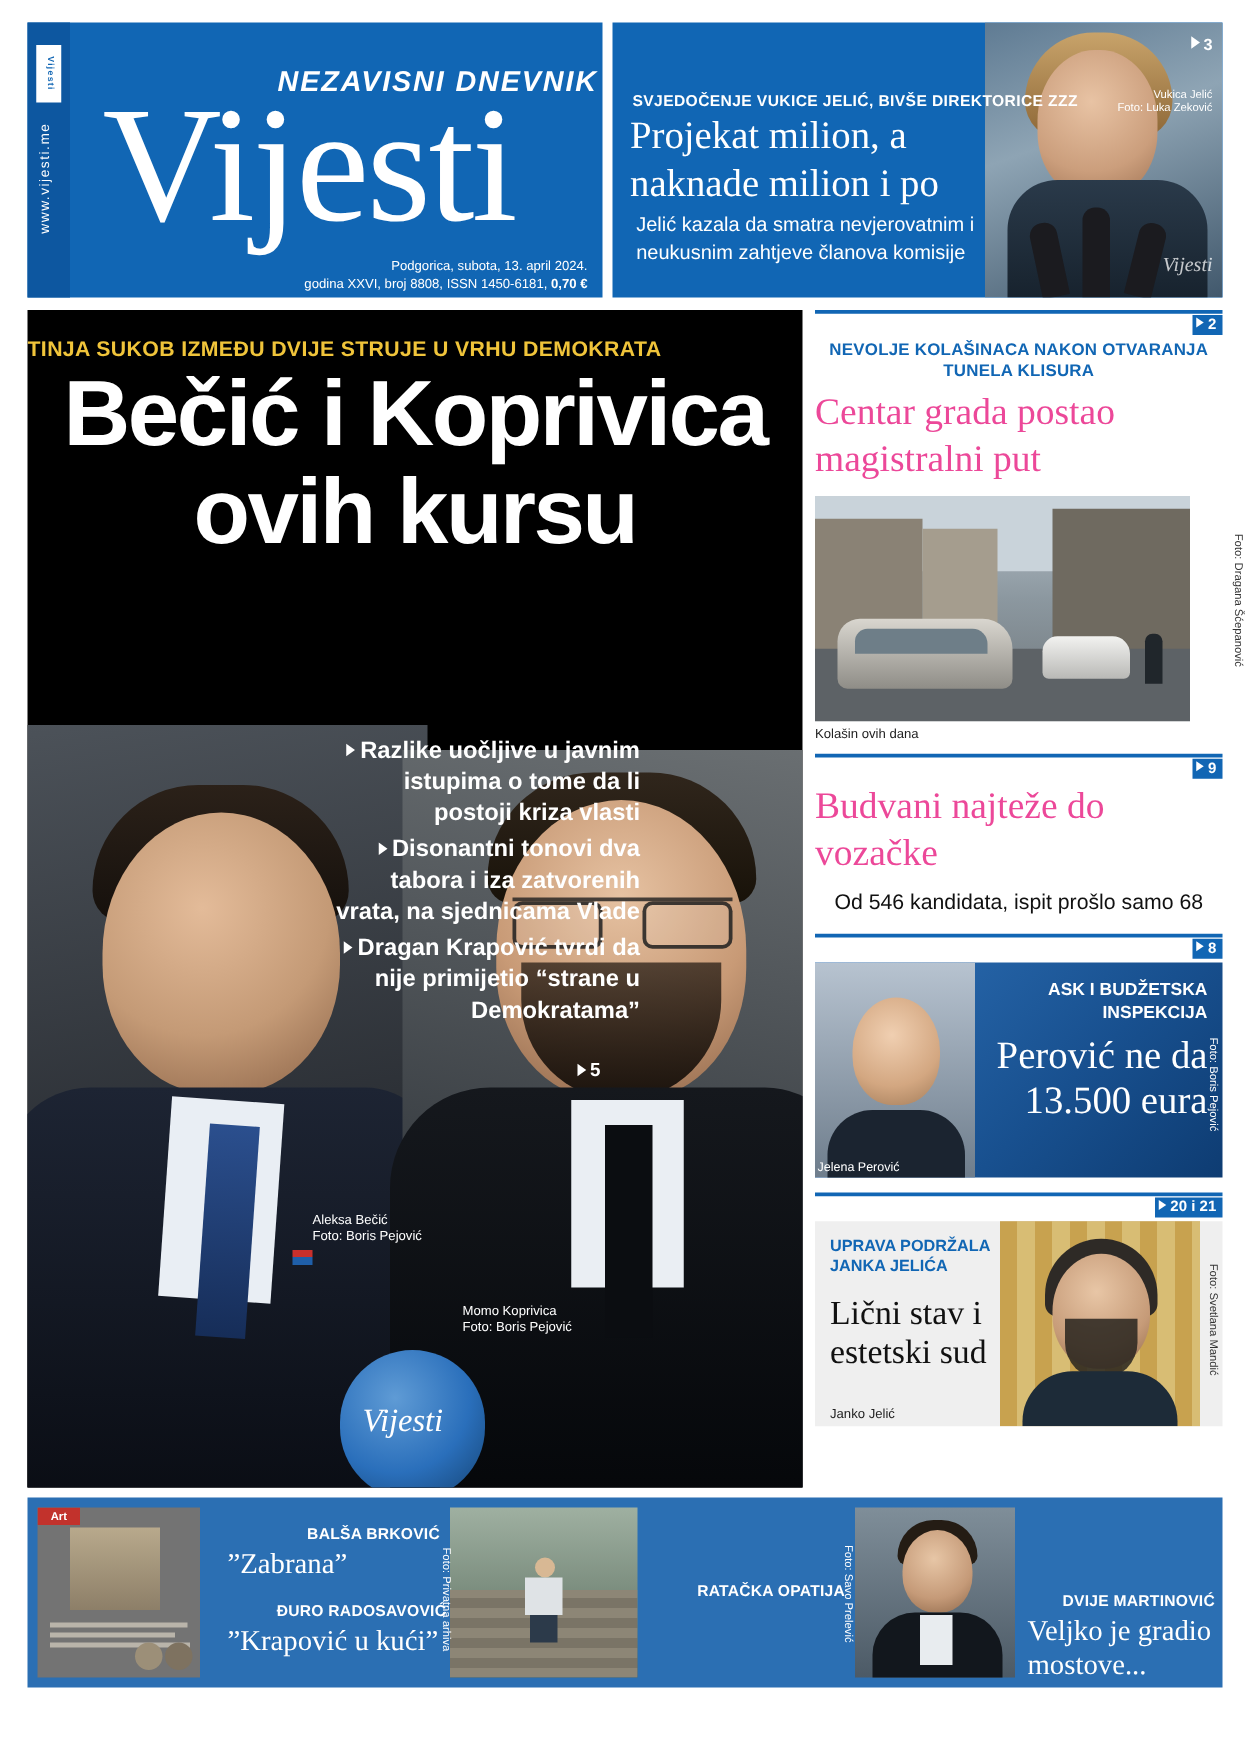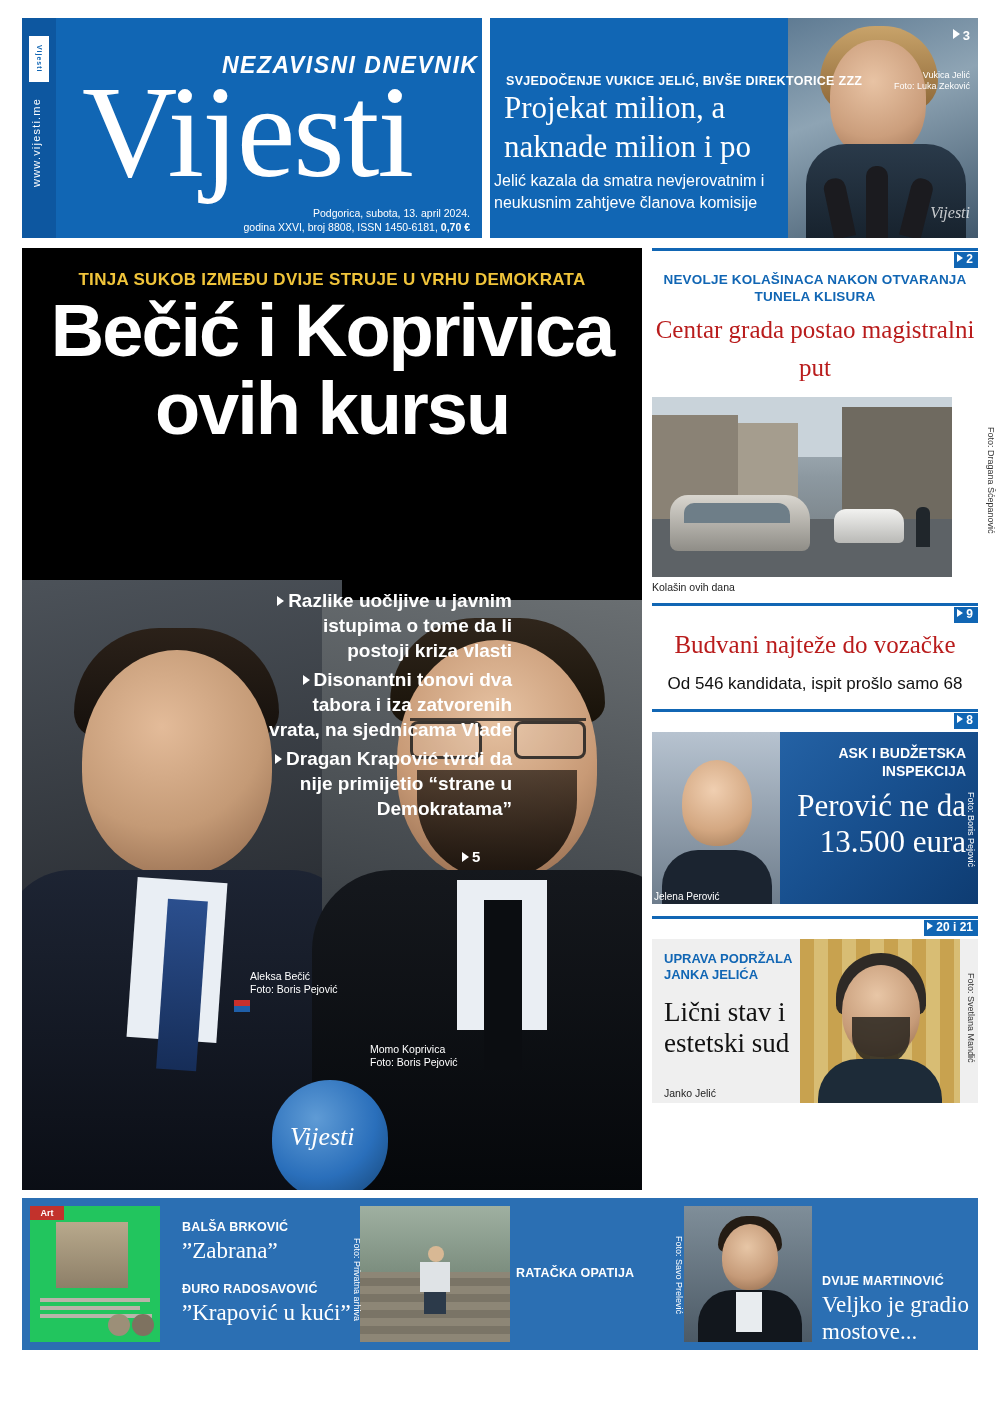--- a/index.html
+++ b/index.html
@@ -121,21 +121,21 @@
     position: absolute;
     left: 14px; top: 70px;
     width: 300px;
     font-family: "Liberation Serif", serif;
     font-size: 31px;
     line-height: 39px;
     font-weight: normal;
   }
   .teaser-sub {
     position: absolute;
-    left: 4px; top: 152px;
+    left: 19px; top: 152px;
     width: 300px;
     font-size: 16px;
     line-height: 22px;
   }
   .teaser-photo {
     position: absolute;
     right: 0; top: 0;
     width: 190px; height: 220px;
     background: linear-gradient(160deg,#5f7b93 0%,#8ea4b4 40%,#41586c 100%);
     overflow: hidden;
@@ -193,21 +193,21 @@
     position: absolute;
     left: 22px; top: 248px;
     width: 620px; height: 942px;
     background: #000000;
     overflow: hidden;
   }
   .lead-kicker {
     position: absolute;
     left: 0; top: 22px;
     width: 620px;
-    text-align: center;
+    text-align: left;
     color: #f0c43a;
     font-size: 17px;
     font-weight: bold;
     letter-spacing: 0.3px;
   }
   .lead-head {
     position: absolute;
     left: 0; top: 44px;
     width: 620px;
     text-align: center;
@@ -428,24 +428,23 @@
   }
   .kicker-c {
     text-align: center;
     color: #1166b4;
     font-size: 13.5px;
     font-weight: bold;
     line-height: 17px;
     letter-spacing: 0.2px;
   }
   .head-c {
-    text-align: center;
-    color: #b91c1c;
+    color: #ec4899;
     font-family: "Liberation Serif", serif;
-    font-size: 25px;
+    font-size: 30px;
     line-height: 38px;
     margin-top: 6px;
   }
   .sub-c {
     text-align: center;
     color: #111111;
     font-size: 17px;
     line-height: 23px;
     margin-top: 8px;
   }
@@ -617,21 +616,21 @@
     left: 22px; top: 1198px;
     width: 956px; height: 152px;
     background: #2b6fb3;
     overflow: hidden;
     color: #ffffff;
   }
   .strip .art-thumb {
     position: absolute;
     left: 8px; top: 8px;
     width: 130px; height: 136px;
-    background: #22c55e;
+    background: #737373;
     overflow: hidden;
   }
   .strip .art-thumb .hdr {
     position: absolute; left: 0; top: 0; width: 34px; height: 14px;
     background: #c2322c; color: #ffffff; font-size: 9px; font-weight: bold;
     text-align: center; line-height: 14px;
   }
   .strip .art-thumb .img {
     position: absolute; left: 26px; top: 16px; width: 72px; height: 66px;
     background: linear-gradient(180deg,#b8a98c,#8d7f68);
@@ -643,21 +642,21 @@
   .strip .art-thumb .l2 { top: 100px; width: 100px; }
   .strip .art-thumb .l3 { top: 108px; width: 112px; }
   .strip .art-thumb .dot1, .strip .art-thumb .dot2 {
     position:absolute; bottom: 6px; width: 22px; height: 22px; border-radius: 11px;
     background:#9c8f78;
   }
   .strip .art-thumb .dot1 { left: 78px; }
   .strip .art-thumb .dot2 { left: 102px; background:#7e7260; }
 
   .strip-item { position: absolute; }
-  .si-kicker { font-size: 12.5px; font-weight: bold; letter-spacing: 0.2px; }
+  .si-kicker { font-size: 12.5px; font-weight: bold; letter-spacing: 0.2px; text-align: right; }
   .si-head {
     font-family: "Liberation Serif", serif;
     font-size: 23px;
     line-height: 27px;
     margin-top: 3px;
   }
   .strip-photo-wall {
     position: absolute;
     left: 338px; top: 8px;
     width: 150px; height: 136px;

